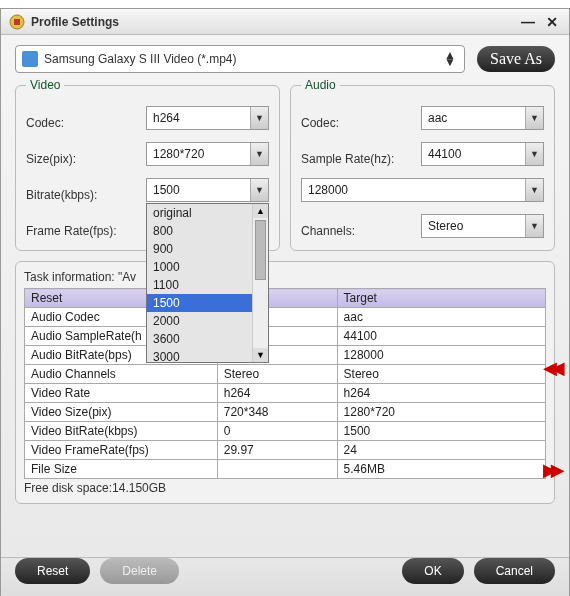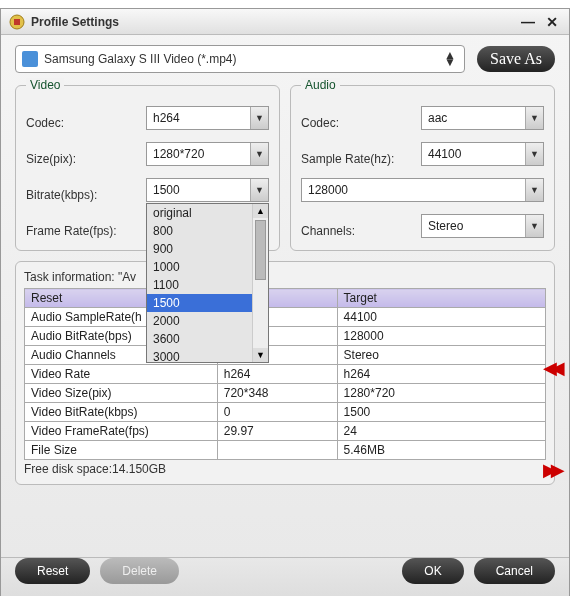--- a/index.html
+++ b/index.html
@@ -170,20 +170,25 @@
       <table class="tbl">
         <thead>
           <tr>
             <th style="width:37%">Reset</th>
             <th style="width:23%"></th>
             <th>Target</th>
           </tr>
         </thead>
         <tbody id="task-rows">
             <tr>
+              <td>Audio Codec</td>
+              <td></td>
+              <td>aac</td>
+            </tr>
+            <tr>
               <td>Audio SampleRate(h</td>
               <td></td>
               <td>44100</td>
             </tr>
             <tr>
               <td>Audio BitRate(bps)</td>
               <td></td>
               <td>128000</td>
             </tr>
             <tr>

